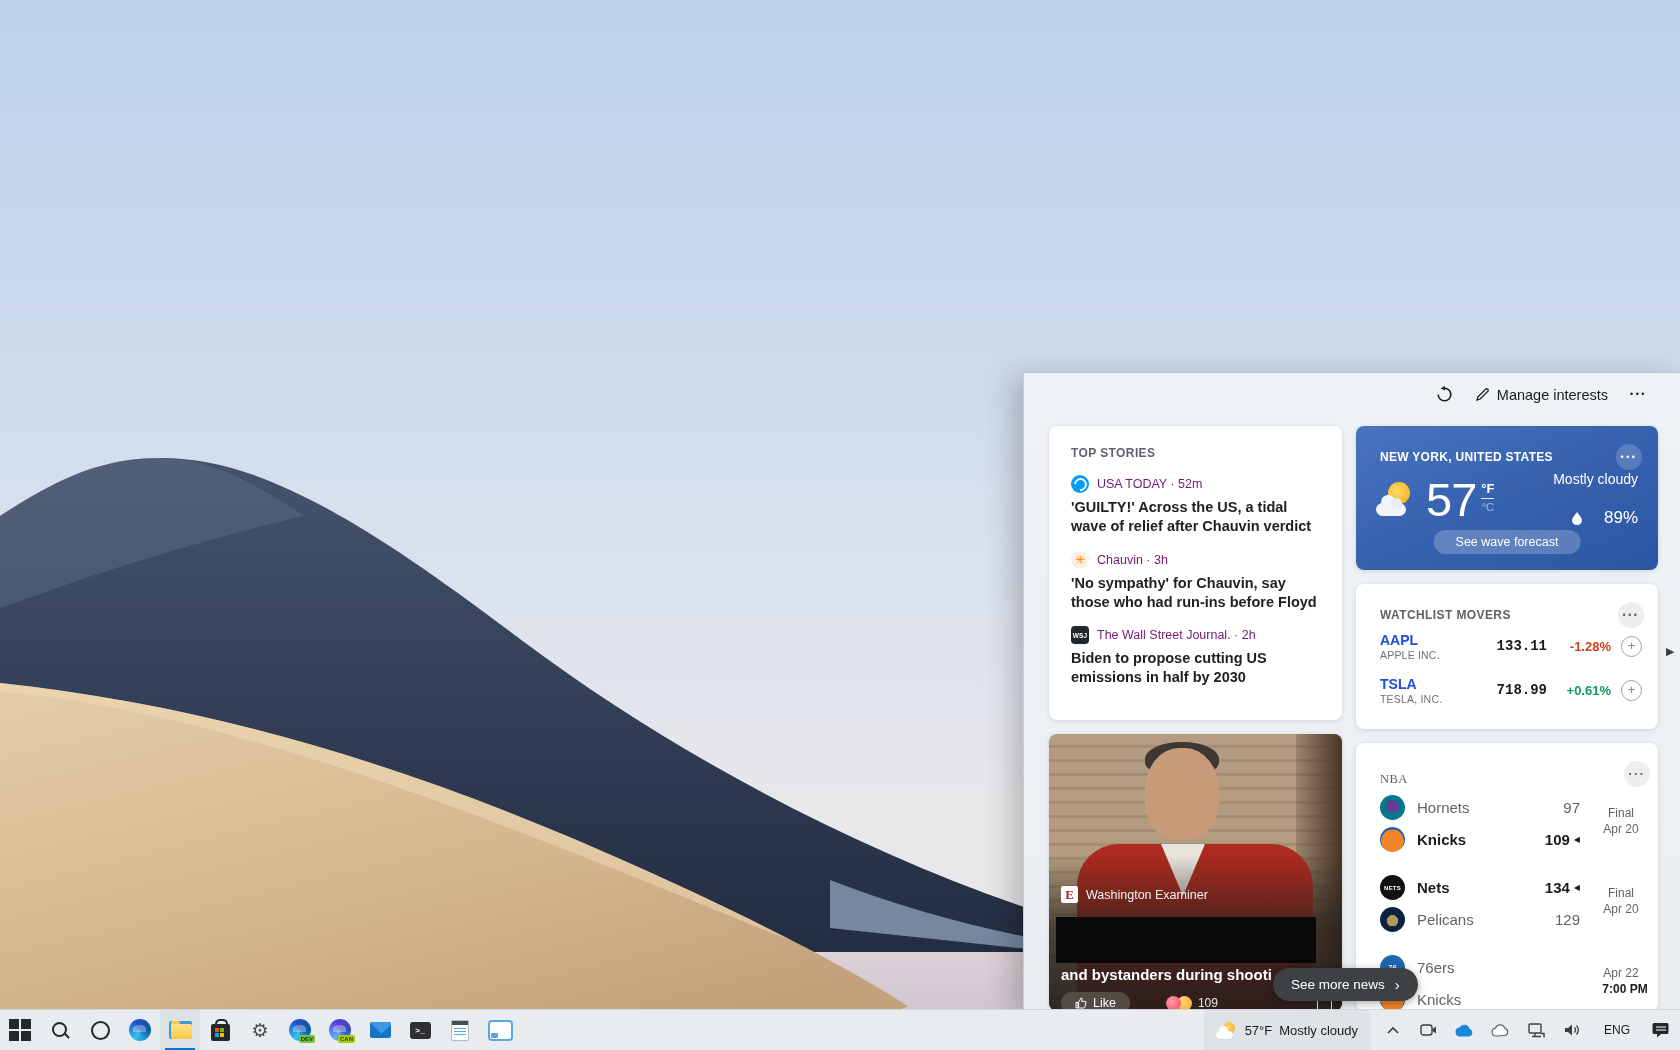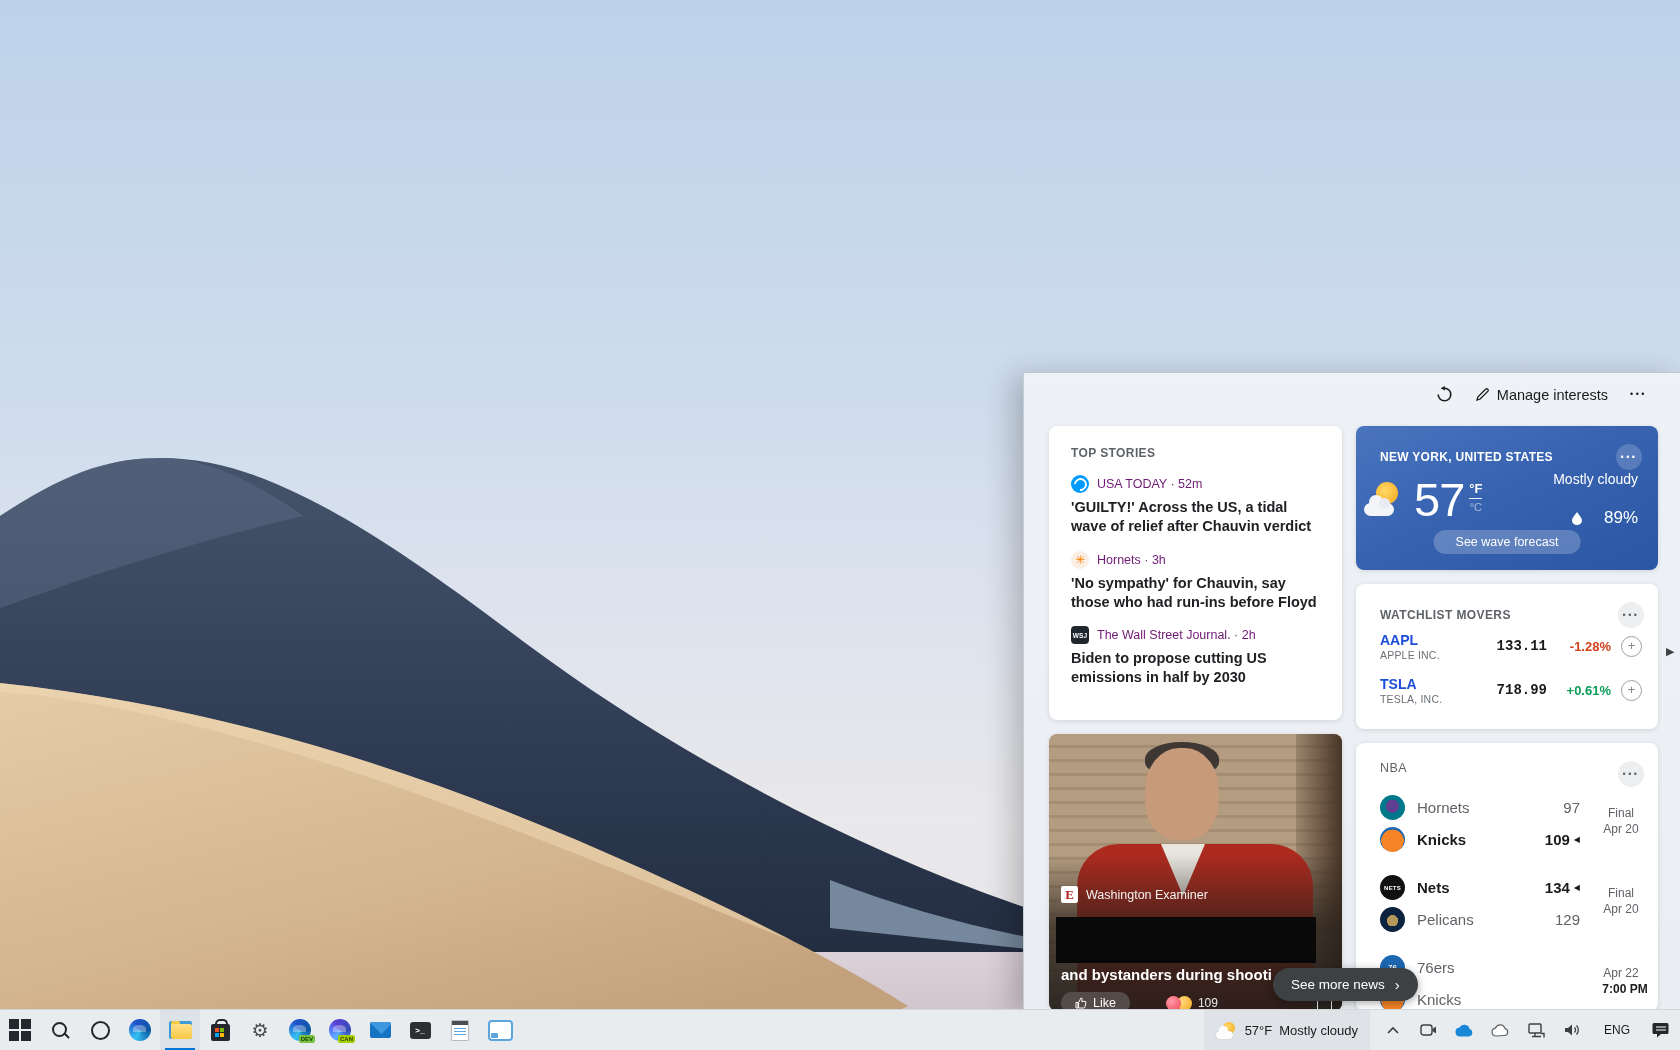--- a/index.html
+++ b/index.html
@@ -61,21 +61,21 @@
   .emo-count{color:#e8e8e8;font-size:12px;margin-left:6px;}
   .cmt-box{width:13px;height:13px;border:1.5px solid #e8e8e8;border-radius:2px;margin-left:auto;}
 
   
   .weather{left:332px;top:53px;width:302px;height:144px;color:#fff;
     background:linear-gradient(155deg,#4a74bd 0%,#3763b1 45%,#2b56a4 100%);}
   .w-title-row{position:absolute;left:24px;top:18px;right:16px;display:flex;align-items:center;}
   .w-title{font-size:12px;font-weight:bold;letter-spacing:.3px;}
   .circle-more{width:26px;height:26px;border-radius:50%;display:flex;align-items:center;justify-content:center;margin-left:auto;}
   .weather .circle-more{background:rgba(255,255,255,.18);}
-  .w-main{position:absolute;left:8px;top:44px;right:20px;display:flex;align-items:center;}
+  .w-main{position:absolute;left:20px;top:44px;right:20px;display:flex;align-items:center;}
   .w-icon{position:relative;width:42px;height:34px;margin-right:8px;}
   .sun{position:absolute;left:12px;top:0;width:22px;height:22px;border-radius:50%;background:radial-gradient(circle at 40% 40%,#ffd866,#f5a81c);}
   .cloud{position:absolute;left:0;bottom:0;width:30px;height:13px;background:#f3f5f8;border-radius:8px;}
   .cloud::before{content:"";position:absolute;left:5px;top:-8px;width:14px;height:14px;background:#f3f5f8;border-radius:50%;}
   .cloud::after{content:"";position:absolute;left:15px;top:-5px;width:11px;height:11px;background:#e8ecf2;border-radius:50%;}
   .w-temp{font-size:47px;font-weight:200;line-height:1;letter-spacing:-1px;}
   .w-units{display:flex;flex-direction:column;align-items:center;margin-left:5px;margin-top:-4px;}
   .w-unit-f{font-size:13px;font-weight:bold;padding-bottom:2px;border-bottom:1.5px solid rgba(255,255,255,.9);}
   .w-unit-c{font-size:11px;opacity:.55;margin-top:2px;}
   .w-right{margin-left:auto;text-align:right;}
@@ -96,21 +96,21 @@
   .wl-price{margin-left:auto;font-size:14px;font-weight:bold;color:#1b1b1b;font-family:Liberation Mono, monospace;}
   .wl-chg{width:64px;text-align:right;font-size:13px;font-weight:bold;}
   .chg-down{color:#d0421b;}
   .chg-up{color:#0c9d58;}
   .add-btn{width:19px;height:19px;margin-left:10px;border:1.5px solid #9aa0a6;border-radius:50%;color:#80868b;
     font-size:13px;line-height:17px;text-align:center;}
   .carousel-next{position:absolute;left:642px;top:272px;font-size:11px;color:#3c4043;}
 
   
   .nba{left:332px;top:370px;width:302px;height:268px;}
-  .nba-title-row{position:absolute;left:24px;top:18px;right:14px;display:flex;align-items:flex-start;}
+  .nba-title-row{position:absolute;left:24px;top:18px;right:8px;display:flex;align-items:flex-end;font-family:Liberation Serif, serif;}
   .nba .card-label{font-weight:normal;font-size:12.5px;}
   .game-row{position:absolute;left:24px;display:flex;align-items:center;width:200px;}
   .team-logo{width:25px;height:25px;border-radius:50%;margin-right:12px;flex:0 0 auto;
     display:flex;align-items:center;justify-content:center;color:#fff;font-weight:bold;}
   .logo-hornets{background:radial-gradient(circle at 50% 45%,#5f3f91 0 35%,#00788c 36%);}
   .logo-knicks{background:radial-gradient(circle at 50% 55%,#f58426 0 60%,#1d66b0 61%);}
   .logo-nets{background:#111;font-size:6px;letter-spacing:.2px;}
   .logo-pelicans{background:radial-gradient(circle at 50% 55%,#b4975a 0 30%,#0c2340 31%);}
   .logo-76ers{background:#1d66b0;font-size:8px;}
   .team-name{font-size:15px;color:#5f6368;}
@@ -237,21 +237,21 @@
             <span class="src-txt">USA TODAY · 52m</span>
           </div>
           <div class="headline">'GUILTY!' Across the US, a tidal wave of relief after Chauvin verdict</div>
         </div>
 
         <div class="ts-item">
           <div class="src-row">
             <span class="src-ic ic-reuters">
                 <i>✳</i>
               </span>
-            <span class="src-txt">Hornets · 3h</span>
+            <span class="src-txt">Chauvin · 3h</span>
           </div>
           <div class="headline">'No sympathy' for Chauvin, say those who had run-ins before Floyd</div>
         </div>
 
         <div class="ts-item">
           <div class="src-row">
             <span class="src-ic ic-wsj">
                 <i>WSJ</i>
               </span>
             <span class="src-txt">The Wall Street Journal. · 2h</span>

